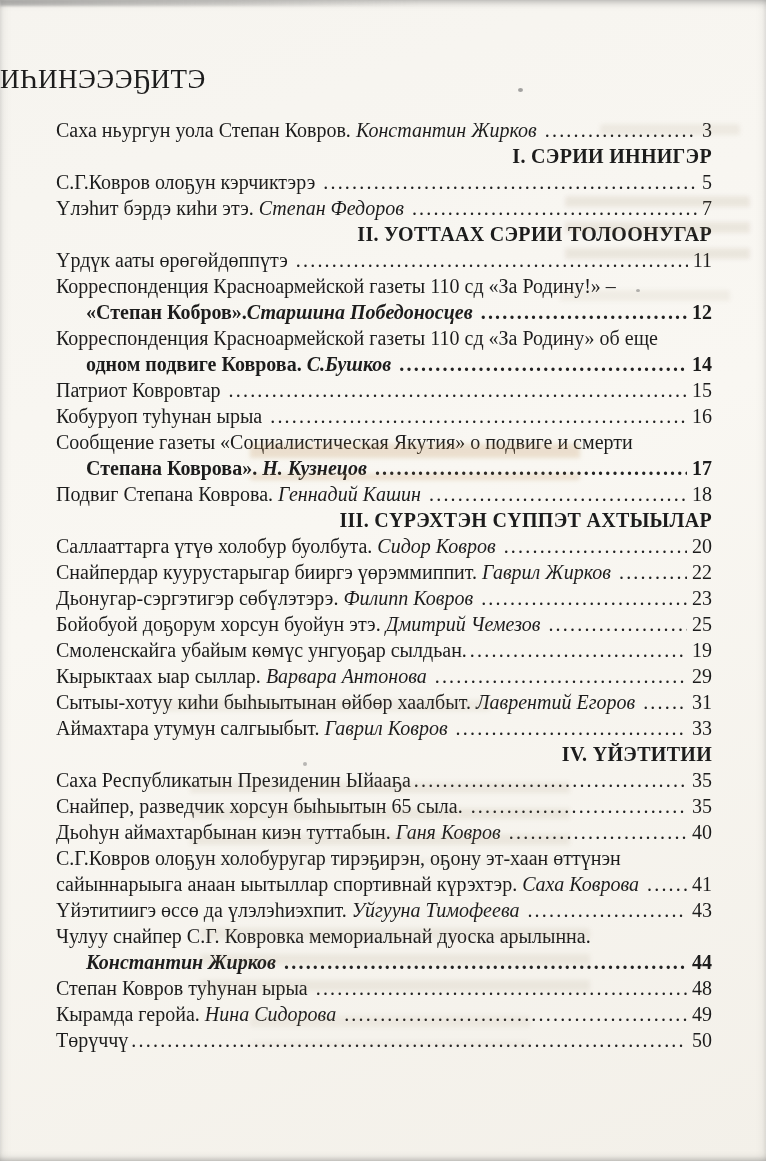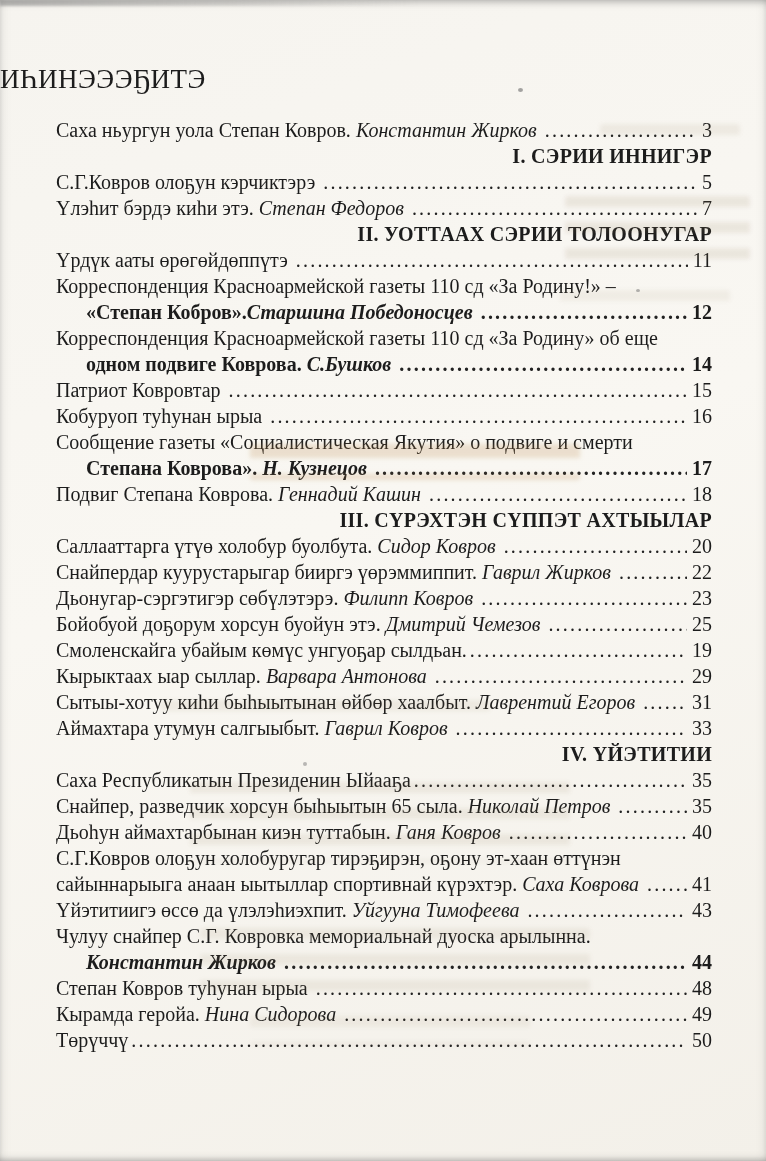--- a/index.html
+++ b/index.html
@@ -264,21 +264,20 @@
       <div class="entry">
         <div class="entry-line">
           <span class="entry-text">Саха Республикатын Президенин Ыйааҕа</span>
           <span class="leader-dots"></span>
           <span class="page-num">35</span>
         </div>
       </div>
       <div class="entry">
         <div class="entry-line">
           <span class="entry-text">Снайпер, разведчик хорсун быһыытын 65 сыла. </span>
-          <span class="entry-author">Николай Петров </span>
           <span class="leader-dots"></span>
           <span class="page-num">35</span>
         </div>
       </div>
       <div class="entry">
         <div class="entry-line">
           <span class="entry-text">Дьоһун аймахтарбынан киэн туттабын. </span>
           <span class="entry-author">Ганя Ковров </span>
           <span class="leader-dots"></span>
           <span class="page-num">40</span>

